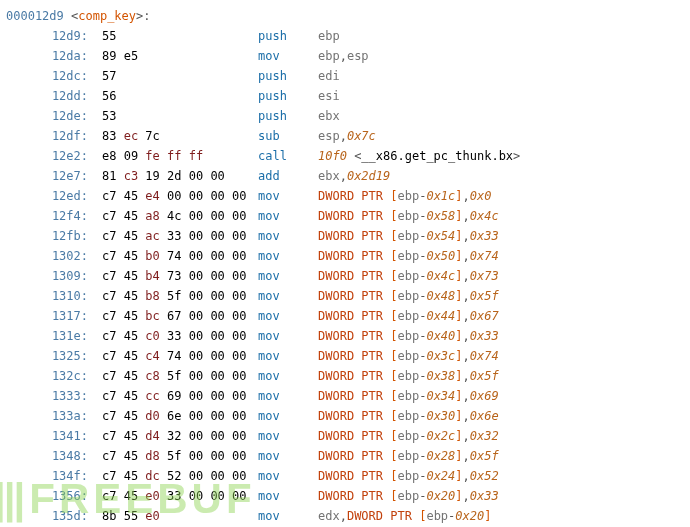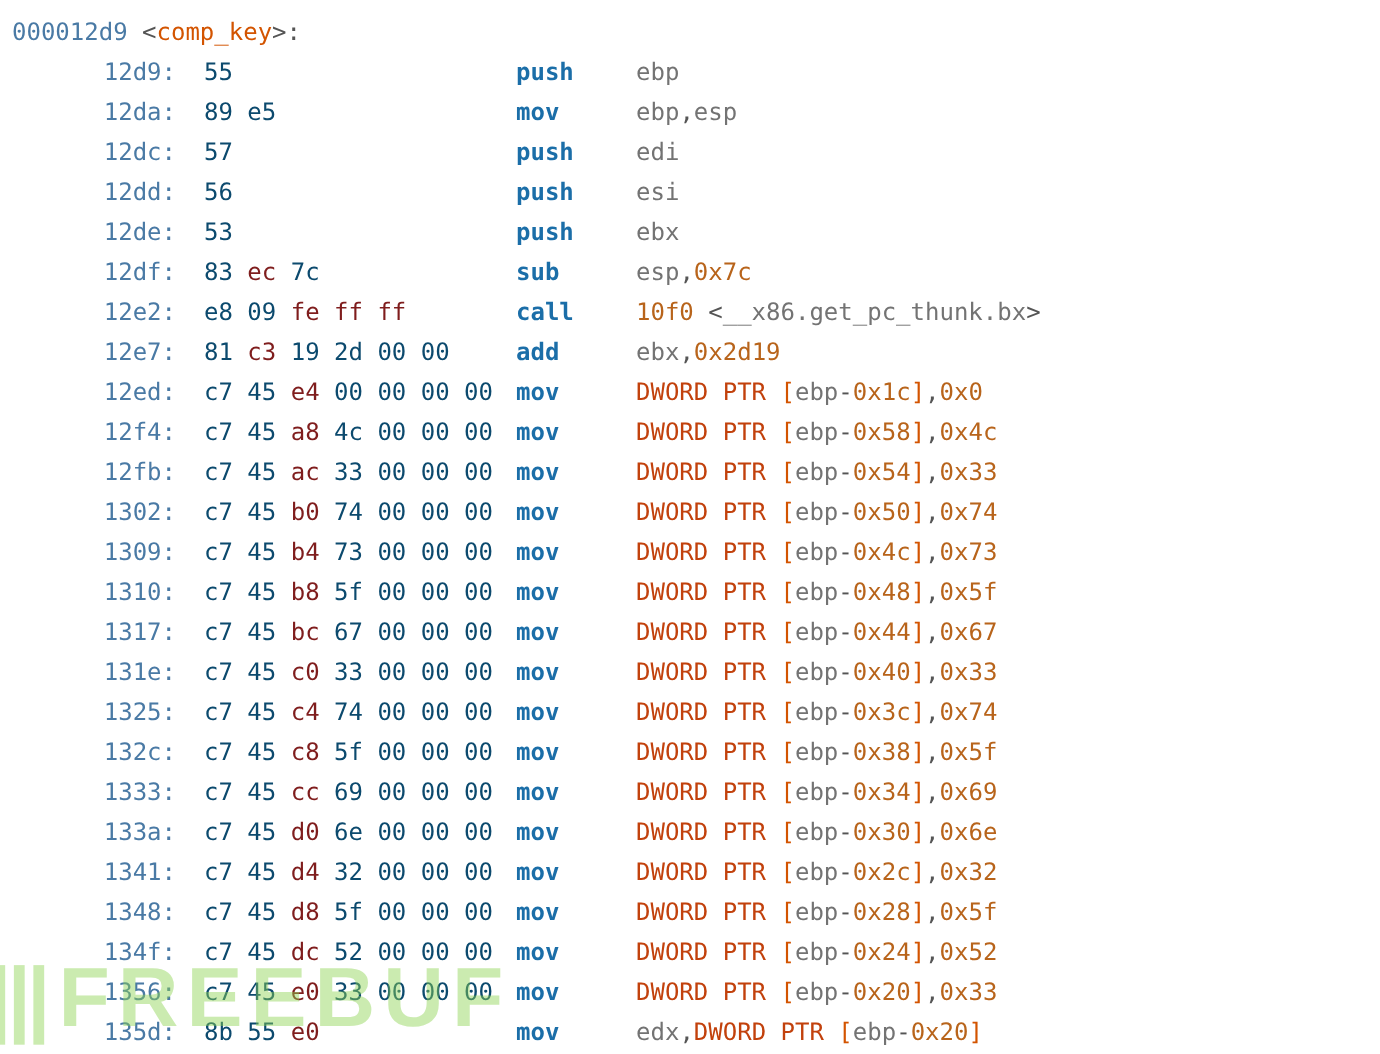--- a/index.html
+++ b/index.html
@@ -31,37 +31,36 @@
     box-sizing: border-box;
   }
   .bytes-col {
     width: 162px;
     padding-left: 6px;
     box-sizing: border-box;
   }
   .mnem-col {
     width: 60px;
     box-sizing: border-box;
-    font-weight: bold;
   }
   .oper-col {
     flex: 1;
     box-sizing: border-box;
   }
   .addr  { color: #4a7aa5; }
-  .hex   { color: #0c4a6e; }
+  .hex   { color: #000000; }
   .muted { color: #7f1d1d; }
   .mnem  { color: #1b6ea8; }
   .reg   { color: #737373; }
   .kw    { color: #c2410c; }
   .sym   { color: #d35400; }
-  .num   { color: #b8641b; }
+  .num   { color: #b8641b; font-style: italic; }
   .punct { color: #555555; }
   .bracket { color: #d35400; }
-  .str   { color: #737373; }
+  .str   { color: #000000; }
   .watermark {
     position: absolute;
     left: -6px;
     bottom: 18px;
     font-family: Arial, Helvetica, sans-serif;
     font-size: 42px;
     font-weight: 800;
     letter-spacing: 4px;
     color: rgba(140, 210, 80, 0.45);
     user-select: none;

